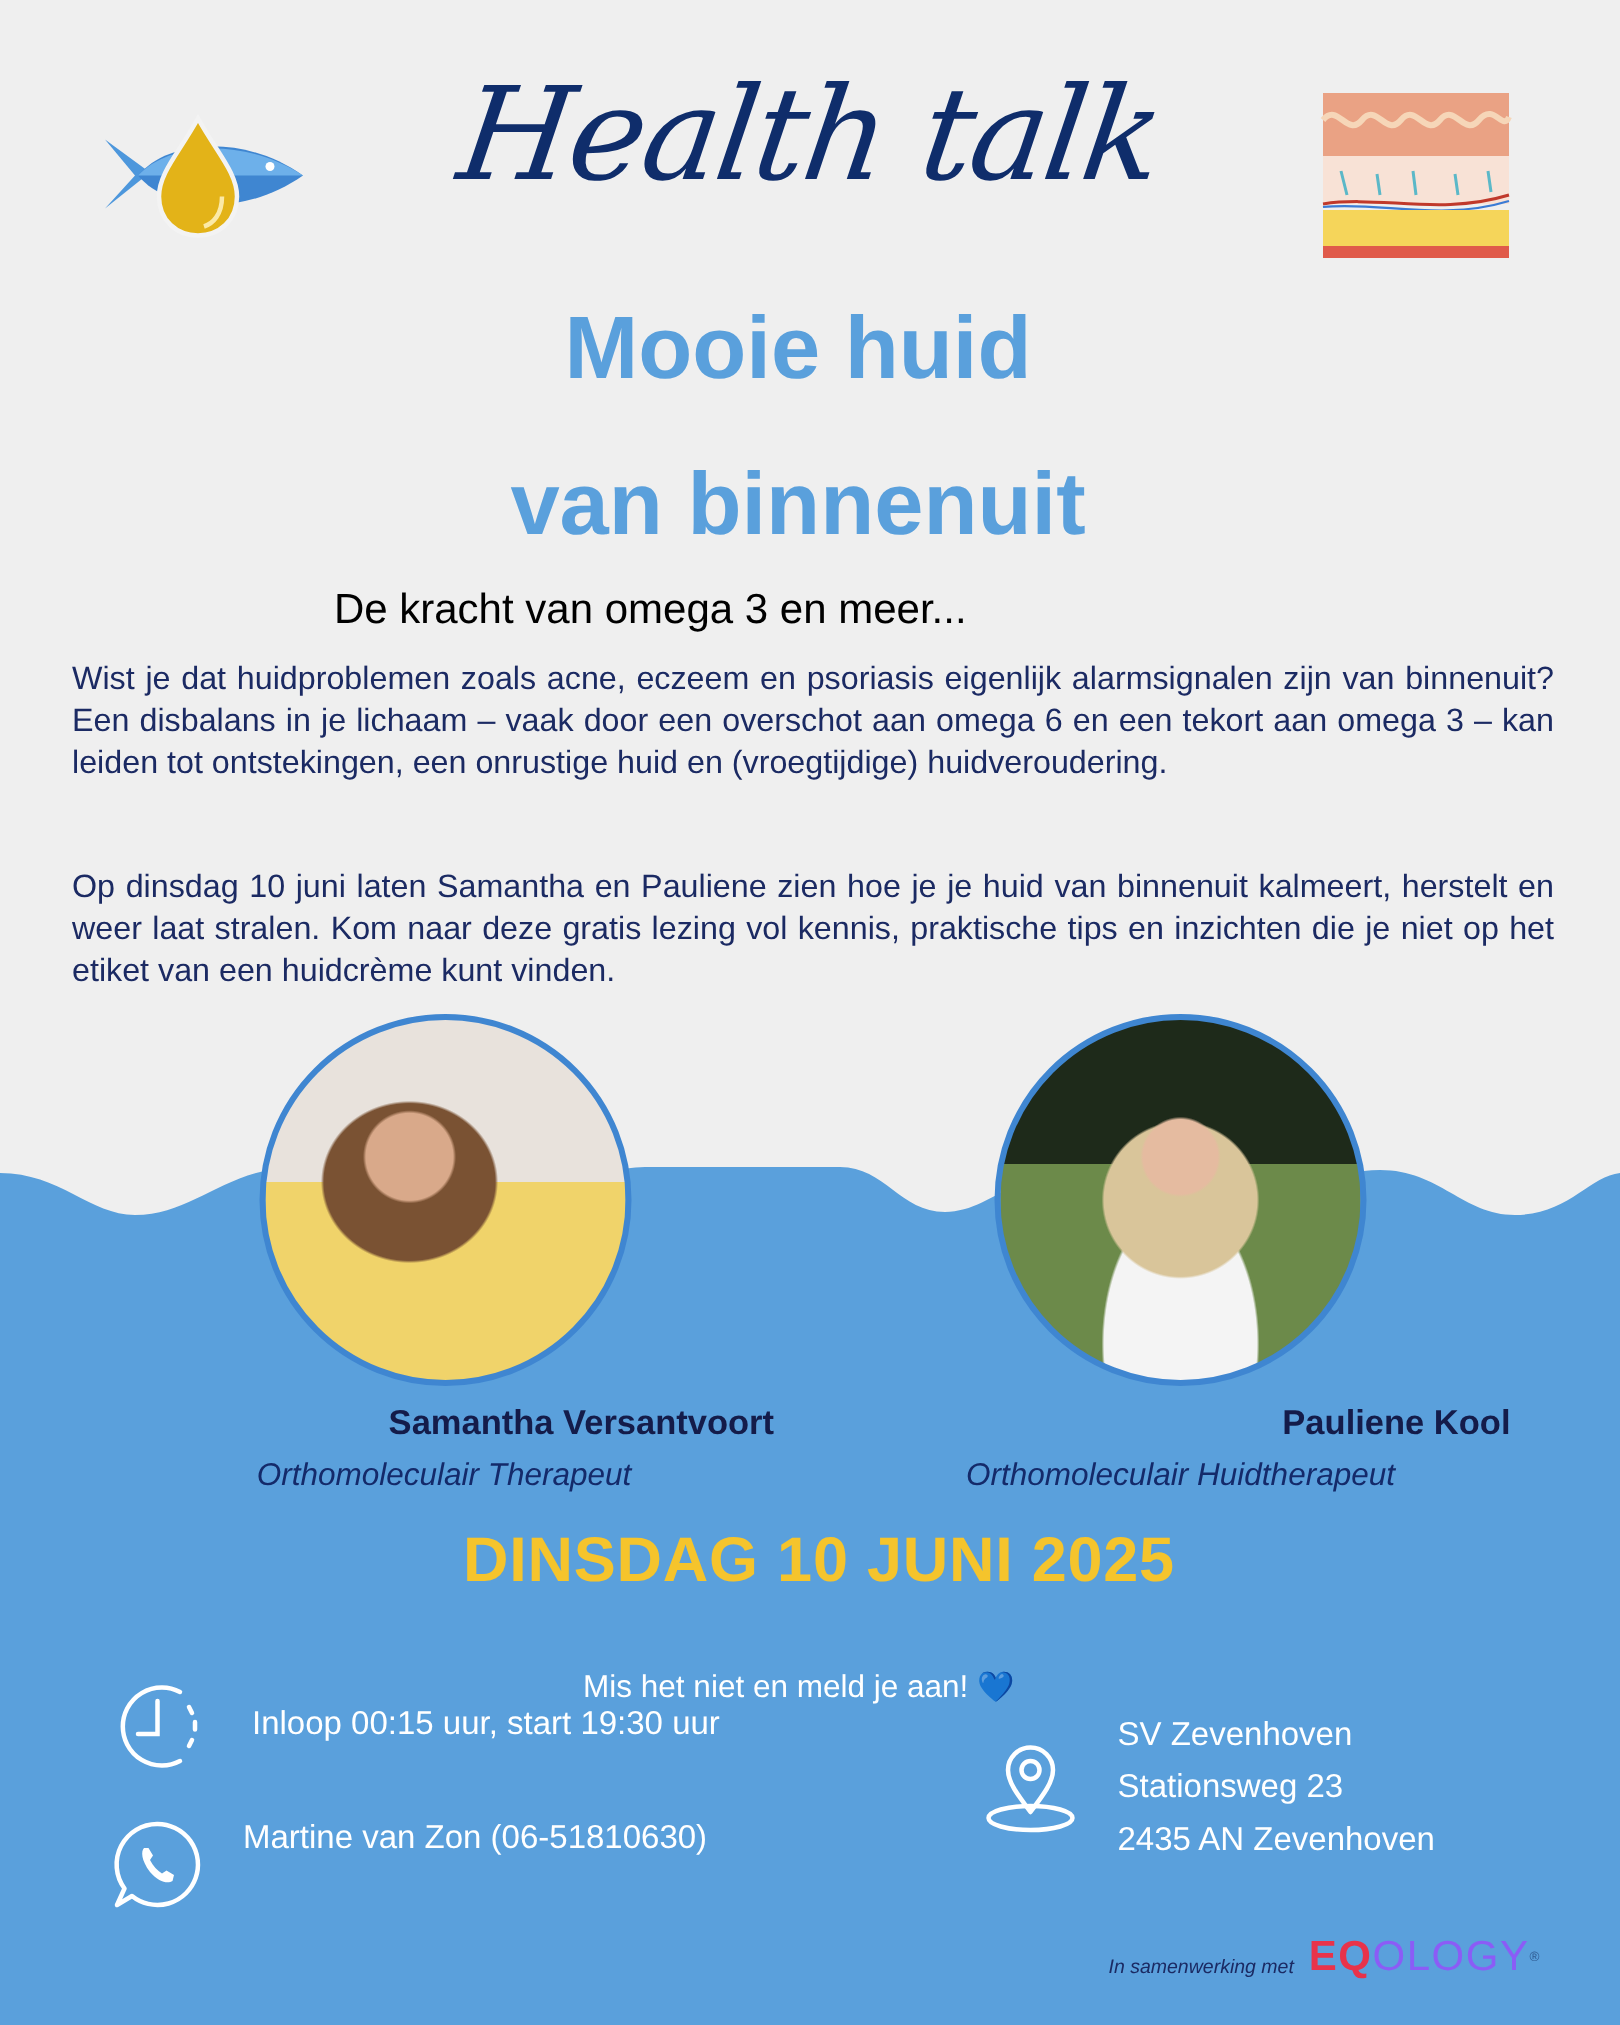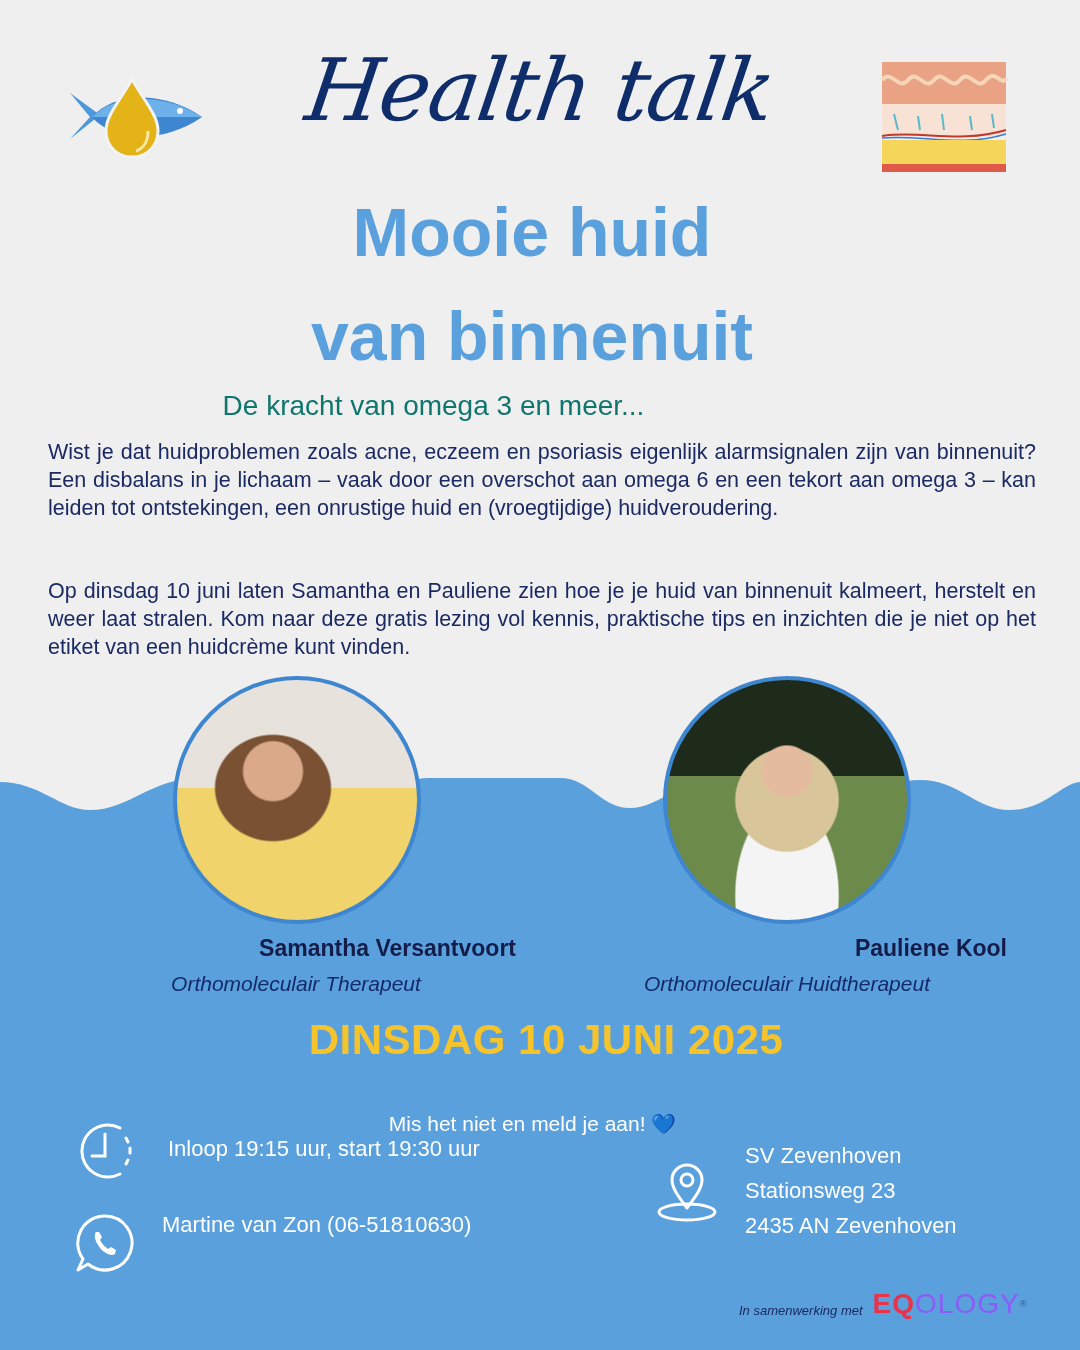--- a/index.html
+++ b/index.html
@@ -21,26 +21,26 @@
     .script-title {
       left: 0; width: 1080px; top: 40px; text-align: center;
       font-family: "DejaVu Serif", serif; font-style: italic;
       font-size: 86px; color: #0f2d6b; letter-spacing: -2px;
       font-weight: normal;
       transform: skewX(-8deg);
     }
     .main-title {
       left: 0; width: 1064px; top: 180px; text-align: center;
       font-family: "Liberation Sans", sans-serif; font-weight: bold;
-      font-size: 68px; line-height: 104px; color: #5aa0dc;
+      font-size: 59px; line-height: 104px; color: #5aa0dc;
     }
     .subtitle {
       left: 0; width: 867px; top: 390px; text-align: center;
       font-family: "Liberation Sans", sans-serif;
-      font-size: 28px; color: #0f766e;
+      font-size: 28px; color: #000000;
     }
     .paragraph {
       left: 48px; width: 988px; text-align: justify; text-align-last: left;
       font-family: "Liberation Sans", sans-serif;
       font-size: 21.5px; line-height: 28px; color: #1b2a63;
     }
     .p1 { top: 438px; }
     .p2 { top: 577px; }
 
     .photo {
@@ -163,21 +163,21 @@
 <div class="abs cta">
   <span>Mis het niet en meld je aan!</span>
   <span class="heart">💙</span>
 </div>
 
 <svg class="icon-svg clock-icon" viewBox="0 0 62 62">
   <path d="M46,8 A26,26 0 1,0 46,54" stroke="#ffffff" stroke-width="3" fill="none" stroke-linecap="round"></path>
   <path d="M52,18 l2,4 M56,28 l0,5 M54,40 l-2,4" stroke="#ffffff" stroke-width="3" stroke-linecap="round"></path>
   <path d="M31,14 L31,36 L18,36" stroke="#ffffff" stroke-width="3" fill="none" stroke-linecap="round"></path>
 </svg>
-<div class="abs info-text time-text">Inloop 19:15 uur, start 19:30 uur</div>
+<div class="abs info-text time-text">Inloop 00:15 uur, start 19:30 uur</div>
 
 <svg class="icon-svg wa-icon" viewBox="0 0 62 62">
   <path d="M31,4 A27,27 0 1,1 14,52 L4,58 L9,47 A27,27 0 0,1 31,4 Z" stroke="#ffffff" stroke-width="3" fill="none" stroke-linejoin="round"></path>
   <path d="M22,20 C20,22 20,28 26,36 C32,43 38,44 41,42 L42,38 L37,35 L34,37 C31,35 28,32 26,28 L28,25 L25,20 Z" fill="#ffffff"></path>
 </svg>
 <div class="abs info-text wa-text">
   <div>Martine van Zon (06-51810630)</div>
 </div>
 
 <svg class="icon-svg pin-icon" viewBox="0 0 66 64">

